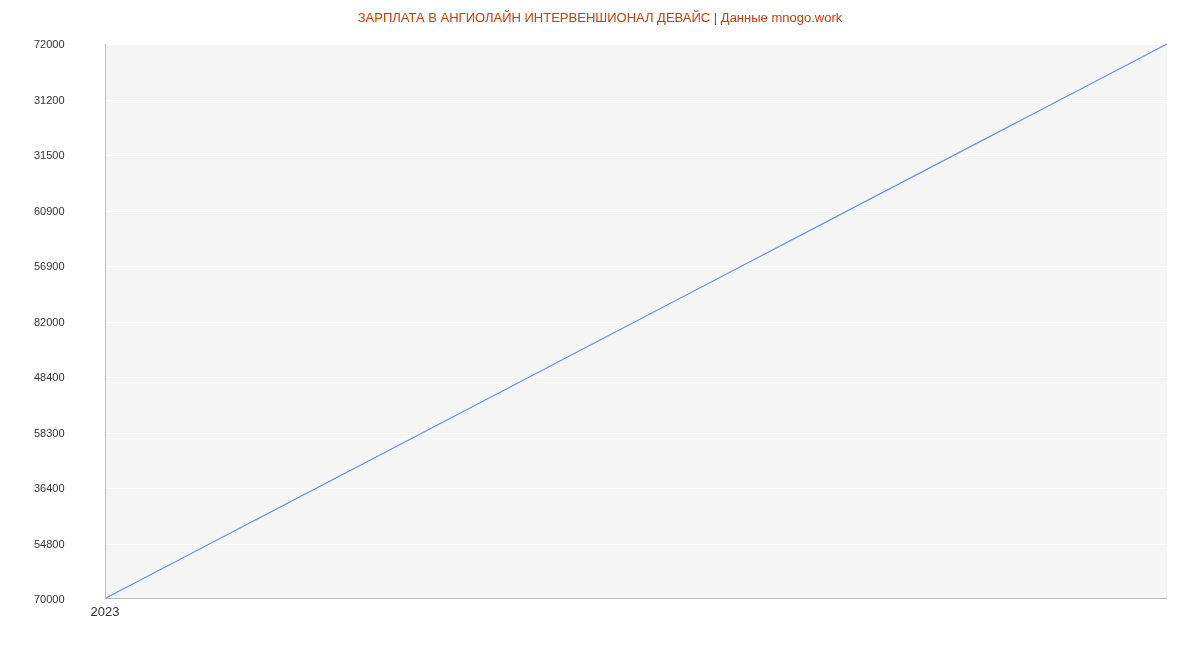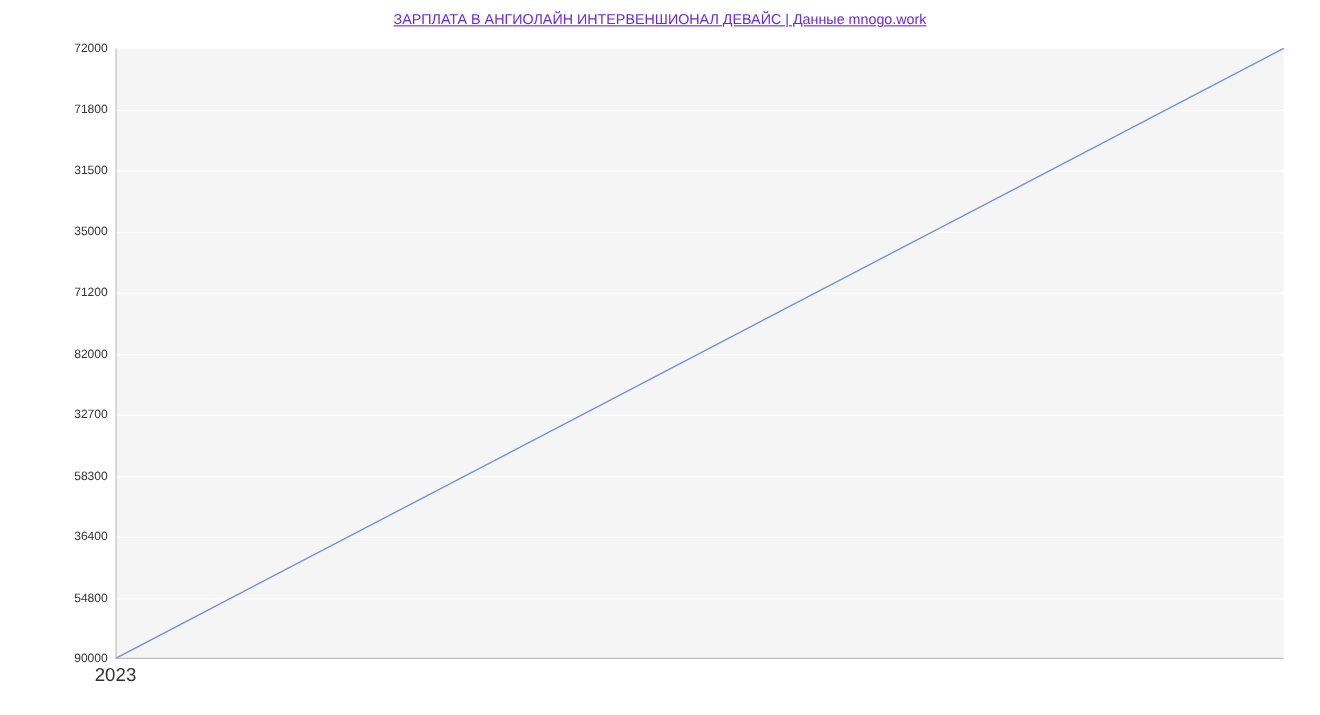--- a/index.html
+++ b/index.html
@@ -16,22 +16,21 @@
     width: 1200px;
     height: 650px;
   }
   .title {
     position: absolute;
     top: 10px;
     left: 0;
     width: 1200px;
     text-align: center;
     font-size: 13px;
-    color: #6d28d9;
-    text-decoration: underline;
+    color: #c2410c;
   }
   .plot-area {
     position: absolute;
     left: 105px;
     top: 44px;
     width: 1062px;
     height: 555px;
     background: #f5f5f5;
     border-left: 1px solid #bbb;
     border-bottom: 1px solid #bbb;
@@ -39,31 +38,30 @@
   }
   .grid-line {
     position: absolute;
     left: 0;
     width: 100%;
     height: 1px;
     background: #fff;
   }
   .y-tick-label {
     position: absolute;
-    right: 1102px;
+    right: 1076px;
     width: 90px;
-    text-align: right;
     font-size: 11px;
     color: #333;
     transform: translateY(-50%);
   }
   .x-tick-label {
     position: absolute;
     top: 604px;
-    font-size: 17px;
+    font-size: 13px;
     color: #333;
     transform: translateX(-50%);
   }
   svg.line-svg {
     position: absolute;
     left: 0;
     top: 0;
     width: 100%;
     height: 100%;
     overflow: visible;
@@ -74,30 +72,30 @@
     stroke-width: 1.2;
   }
 </style>
 </head>
 <body>
 
 <div class="chart-wrap">
 
   <div class="title">ЗАРПЛАТА В  АНГИОЛАЙН ИНТЕРВЕНШИОНАЛ ДЕВАЙС | Данные mnogo.work</div>
 
-  <div class="y-tick-label" style="top:599px">90000</div>
+  <div class="y-tick-label" style="top:599px">70000</div>
   <div class="y-tick-label" style="top:543.5px">54800</div>
   <div class="y-tick-label" style="top:488px">36400</div>
   <div class="y-tick-label" style="top:432.5px">58300</div>
-  <div class="y-tick-label" style="top:377px">32700</div>
+  <div class="y-tick-label" style="top:377px">48400</div>
   <div class="y-tick-label" style="top:321.5px">82000</div>
-  <div class="y-tick-label" style="top:266px">71200</div>
-  <div class="y-tick-label" style="top:210.5px">35000</div>
+  <div class="y-tick-label" style="top:266px">56900</div>
+  <div class="y-tick-label" style="top:210.5px">60900</div>
   <div class="y-tick-label" style="top:155px">31500</div>
-  <div class="y-tick-label" style="top:99.5px">71800</div>
+  <div class="y-tick-label" style="top:99.5px">31200</div>
   <div class="y-tick-label" style="top:44px">72000</div>
 
   <div class="x-tick-label" style="left:105px">2023</div>
   <div class="x-tick-label" style="left:1236px">2024</div>
 
   <div class="plot-area">
 
     <div class="grid-line" style="top:0px"></div>
     <div class="grid-line" style="top:55.5px"></div>
     <div class="grid-line" style="top:111px"></div>

